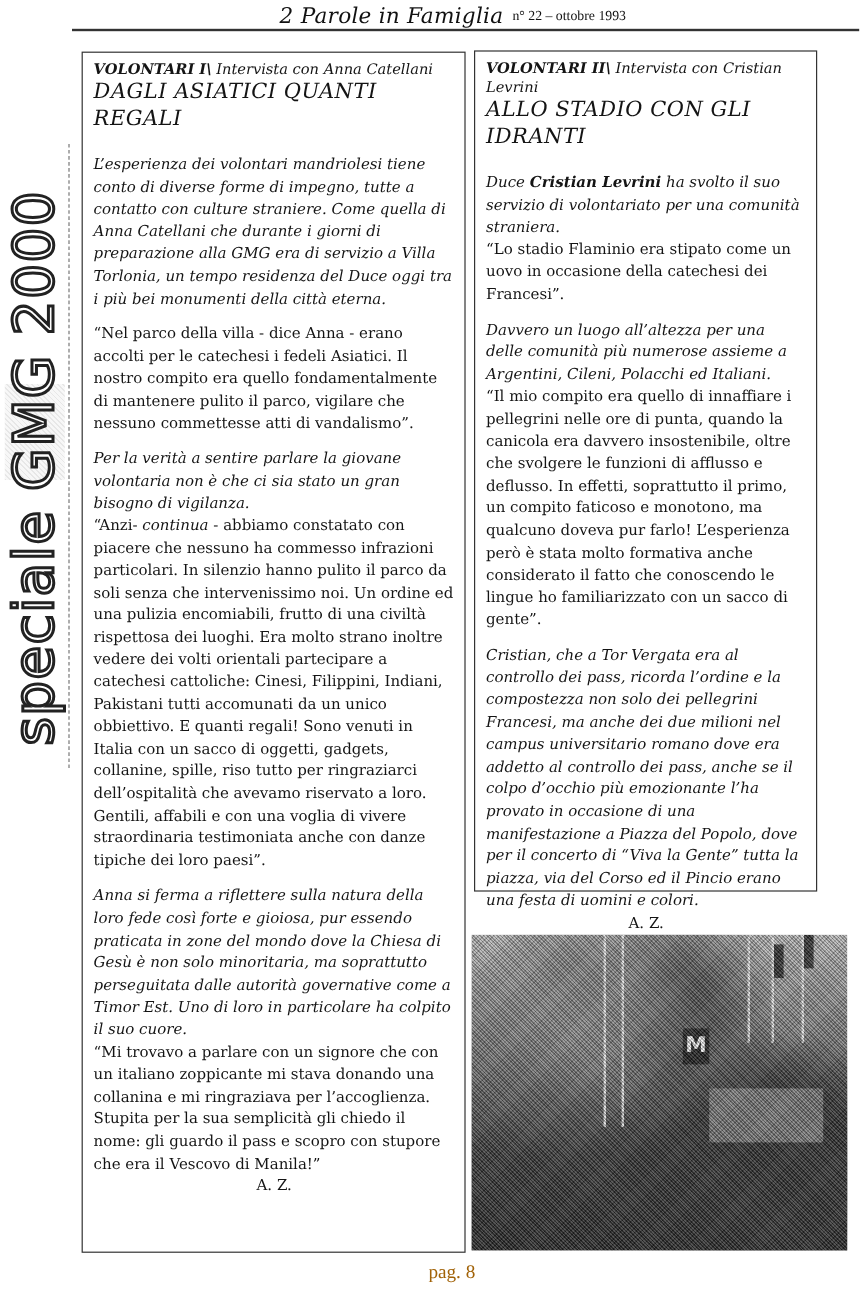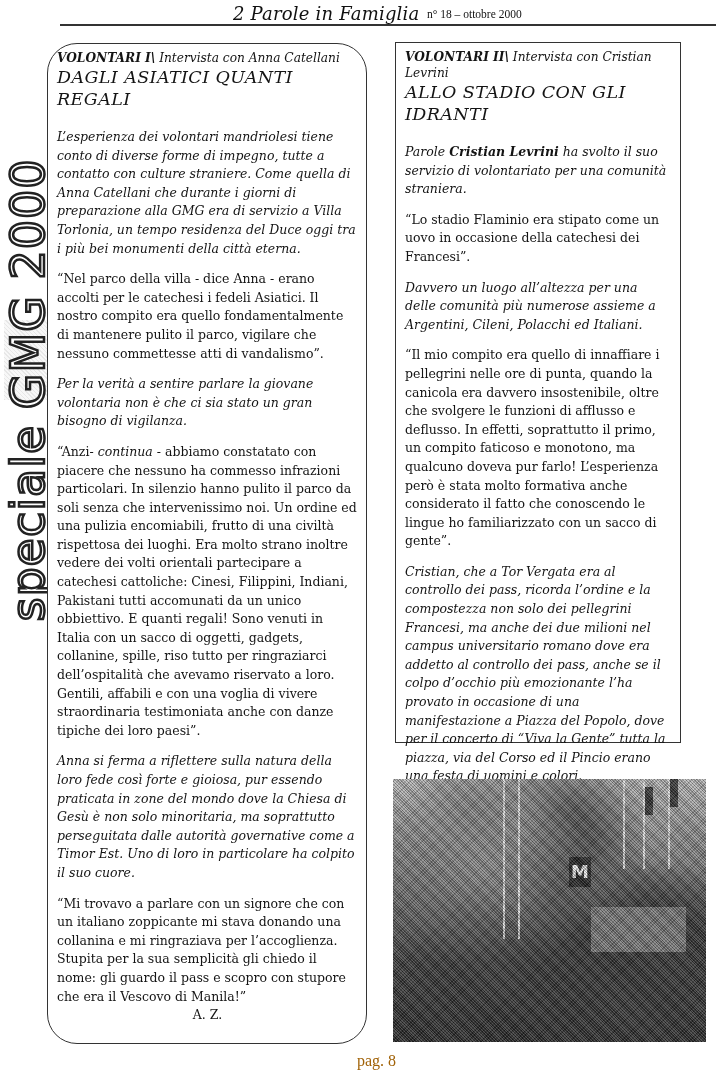--- a/index.html
+++ b/index.html
@@ -13,27 +13,27 @@
   .issue { position:absolute; left:427px; top:8px; font-family:"Liberation Serif", serif;
            font-size:11.5px; color:#111; }
   .side { position:absolute; left:0; top:150px; width:56px; height:480px; }
   .side-text { position:absolute; left:28px; top:240px; transform:translate(-50%,-50%) rotate(-90deg);
                white-space:nowrap; font-family:"DejaVu Sans", sans-serif; font-size:46px;
                color:#fff; -webkit-text-stroke:2.5px #222; letter-spacing:1px; }
   .side-shade { position:absolute; left:4px; top:170px; width:50px; height:80px;
                 background:repeating-linear-gradient(45deg,#ddd 0 1px,#f4f4f4 1px 3px); opacity:.7; }
   .col-rule { position:absolute; left:57px; top:120px; width:0; height:520px; border-left:1px dashed #777; }
   .box { position:absolute; border:1.5px solid #333; box-sizing:border-box; background:#fff; }
-  .box-left { left:47px; top:43px; width:320px; height:1001px; padding:6px 8px 0 9px;border-radius:30px; }
+  .box-left { left:68px; top:43px; width:320px; height:1001px; padding:6px 8px 0 9px; }
   .box-right { left:395px; top:42px; width:286px; height:701px; padding:6px 8px 0 9px; }
   .kicker { font-family:"DejaVu Serif", serif; font-size:12.2px; font-style:italic; line-height:16px; }
   .kicker b { font-weight:bold; }
   .headline { font-family:"DejaVu Serif", serif; font-style:italic; font-size:17.5px; line-height:22px;
               letter-spacing:0.4px; margin-bottom:18px; }
-  .para { font-size:12.5px; line-height:18.6px; margin:12px 0 11px 0; }
+  .para { font-size:12.5px; line-height:18.6px; margin:0 0 11px 0; }
   .para.tight { margin-bottom:0; }
   .it { font-style:italic; }
   .sig { text-align:center; font-size:12.5px; line-height:18px; }
   .bold-name { font-weight:bold; }
   .photo { position:absolute; left:393px; top:779px; width:313px; height:263px; border:0;
            background:
              radial-gradient(ellipse at 30% 20%, #888 0 10%, transparent 30%),
              radial-gradient(ellipse at 55% 25%, #555 0 12%, transparent 35%),
              radial-gradient(ellipse at 80% 70%, #333 0 20%, transparent 40%),
              linear-gradient(180deg,#b8b8b8 0%, #7a7a7a 35%, #5b5b5b 55%, #3a3a3a 70%, #2a2a2a 100%);
@@ -47,21 +47,21 @@
   .photo .wall { position:absolute; left:198px; top:128px; width:95px; height:45px; background:#8a8a8a; opacity:.8; }
   .photo .pole { position:absolute; top:0; width:2px; height:160px; background:#ddd; }
   .photo .flag { position:absolute; top:8px; width:8px; height:28px; background:#333; }
   .footer { position:absolute; left:357px; top:1052px; font-family:"Liberation Serif", serif; font-size:16px; color:#a16207; }
 </style>
 </head>
 <body>
 
 <div class="header"></div>
 <div class="masthead">2 Parole in Famiglia</div>
-<div class="issue">n° 18 – ottobre 2000</div>
+<div class="issue">n° 22 – ottobre 1993</div>
 <div class="header-rule"></div>
 
 <div class="side">
   <div class="side-shade"></div>
   <div class="side-text">speciale GMG 2000</div>
 </div>
 <div class="col-rule"></div>
 
 <div class="box box-left">
   <div class="kicker">
@@ -77,21 +77,21 @@
   <p class="para tight">“Mi trovavo a parlare con un signore che con un italiano zoppicante mi stava donando una collanina e mi ringraziava per l’accoglienza. Stupita per la sua semplicità gli chiedo il nome: gli guardo il pass e scopro con stupore che era il Vescovo di Manila!”</p>
   <div class="sig">A. Z.</div>
 </div>
 
 <div class="box box-right">
   <div class="kicker">
     <b class="it">VOLONTARI II\</b>
     <span>Intervista con Cristian Levrini</span>
   </div>
   <div class="headline">ALLO STADIO CON GLI IDRANTI</div>
-  <p class="para it tight"><span>Parole </span><span class="bold-name">Cristian Levrini</span><span> ha svolto il suo servizio di volontariato per una comunità straniera.</span></p>
+  <p class="para it tight"><span>Duce </span><span class="bold-name">Cristian Levrini</span><span> ha svolto il suo servizio di volontariato per una comunità straniera.</span></p>
   <p class="para">“Lo stadio Flaminio era stipato come un uovo in occasione della catechesi dei Francesi”.</p>
   <p class="para it tight">Davvero un luogo all’altezza per una delle comunità più numerose assieme a Argentini, Cileni, Polacchi ed Italiani.</p>
   <p class="para">“Il mio compito era quello di innaffiare i pellegrini nelle ore di punta, quando la canicola era davvero insostenibile, oltre che svolgere le funzioni di afflusso e deflusso. In effetti, soprattutto il primo, un compito faticoso e monotono, ma qualcuno doveva pur farlo! L’esperienza però è stata molto formativa anche considerato il fatto che conoscendo le lingue ho familiarizzato con un sacco di gente”.</p>
   <p class="para it tight">Cristian, che a Tor Vergata era al controllo dei pass, ricorda l’ordine e la compostezza non solo dei pellegrini Francesi, ma anche dei due milioni nel campus universitario romano dove era addetto al controllo dei pass, anche se il colpo d’occhio più emozionante l’ha provato in occasione di una manifestazione a Piazza del Popolo, dove per il concerto di “Viva la Gente” tutta la piazza, via del Corso ed il Pincio erano una festa di uomini e colori.</p>
   <div class="sig">A. Z.</div>
 </div>
 
 <div class="photo">
   <div class="pole" style="left:110px"></div>
   <div class="pole" style="left:125px"></div>

